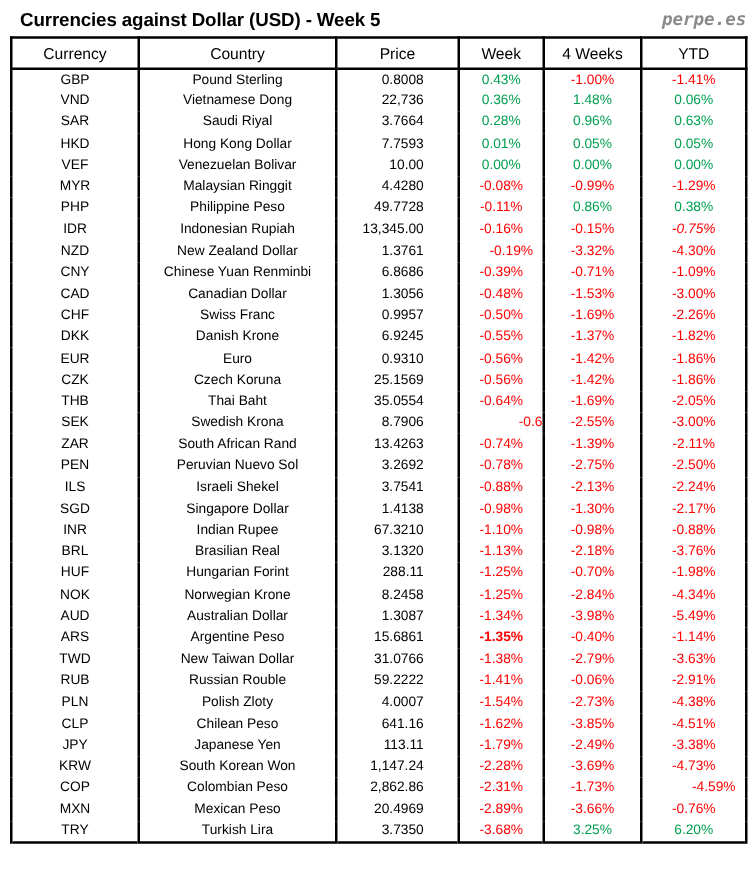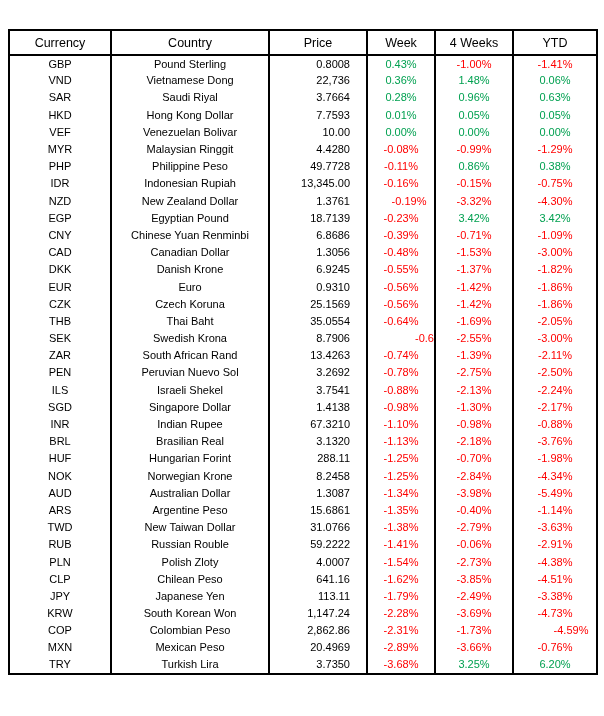--- a/index.html
+++ b/index.html
@@ -70,27 +70,31 @@
     border-right: 2px solid #000000;
     padding: 0;
     font-size: 11px;
     line-height: 1;
     color: #000000;
     white-space: nowrap;
     overflow: hidden;
   }
   tbody tr { height: 17.2px; }
   td.col0, td.col1, td.col3, td.col4, td.col5 { text-align: center; }
-  td.col2 { text-align: right; padding-right: 16px; }
+  td.col2 { text-align: right; padding-right: 27px; }
 </style>
 </head>
 <body>
 
 <div class="page">
 
+  <div class="report-header">
+    <div class="report-title">Currencies against Dollar (USD) - Week 5</div>
+    <div class="brand">perpe.es</div>
+  </div>
 
   <table class="tbl">
     <colgroup>
       <col class="c0">
         <col class="c1">
         <col class="c2">
       <col class="c3">
         <col class="c4">
         <col class="c5">
     </colgroup>
@@ -160,55 +164,55 @@
           <td class="col3" style="color: rgb(255, 0, 0);">-0.11%</td>
           <td class="col4" style="color: rgb(0, 160, 80);">0.86%</td>
           <td class="col5" style="color: rgb(0, 160, 80);">0.38%</td>
         </tr>
         <tr>
           <td class="col0">IDR</td>
           <td class="col1">Indonesian Rupiah</td>
           <td class="col2">13,345.00</td>
           <td class="col3" style="color: rgb(255, 0, 0);">-0.16%</td>
           <td class="col4" style="color: rgb(255, 0, 0);">-0.15%</td>
-          <td class="col5" style="color: rgb(255, 0, 0);">-0.75%</td>
+          <td class="col5" style="color: rgb(255, 0, 0); font-style: italic;">-0.75%</td>
         </tr>
         <tr>
           <td class="col0">NZD</td>
           <td class="col1">New Zealand Dollar</td>
           <td class="col2">1.3761</td>
           <td class="col3" style="color: rgb(255, 0, 0); padding-left: 16px;">-0.19%</td>
           <td class="col4" style="color: rgb(255, 0, 0);">-3.32%</td>
           <td class="col5" style="color: rgb(255, 0, 0);">-4.30%</td>
         </tr>
         <tr>
-          <td class="col0">EGP</td>
-          <td class="col1">Egyptian Pound</td>
-          <td class="col2">18.7139</td>
-          <td class="col3" style="color: rgb(255, 0, 0);">-0.23%</td>
-          <td class="col4" style="color: rgb(0, 160, 80);">3.42%</td>
-          <td class="col5" style="color: rgb(0, 160, 80);">3.42%</td>
-        </tr>
-        <tr>
           <td class="col0">CNY</td>
           <td class="col1">Chinese Yuan Renminbi</td>
           <td class="col2">6.8686</td>
           <td class="col3" style="color: rgb(255, 0, 0);">-0.39%</td>
           <td class="col4" style="color: rgb(255, 0, 0);">-0.71%</td>
           <td class="col5" style="color: rgb(255, 0, 0);">-1.09%</td>
         </tr>
         <tr>
           <td class="col0">CAD</td>
           <td class="col1">Canadian Dollar</td>
           <td class="col2">1.3056</td>
           <td class="col3" style="color: rgb(255, 0, 0);">-0.48%</td>
           <td class="col4" style="color: rgb(255, 0, 0);">-1.53%</td>
           <td class="col5" style="color: rgb(255, 0, 0);">-3.00%</td>
         </tr>
         <tr>
+          <td class="col0">CHF</td>
+          <td class="col1">Swiss Franc</td>
+          <td class="col2">0.9957</td>
+          <td class="col3" style="color: rgb(255, 0, 0);">-0.50%</td>
+          <td class="col4" style="color: rgb(255, 0, 0);">-1.69%</td>
+          <td class="col5" style="color: rgb(255, 0, 0);">-2.26%</td>
+        </tr>
+        <tr>
           <td class="col0">DKK</td>
           <td class="col1">Danish Krone</td>
           <td class="col2">6.9245</td>
           <td class="col3" style="color: rgb(255, 0, 0);">-0.55%</td>
           <td class="col4" style="color: rgb(255, 0, 0);">-1.37%</td>
           <td class="col5" style="color: rgb(255, 0, 0);">-1.82%</td>
         </tr>
         <tr>
           <td class="col0">EUR</td>
           <td class="col1">Euro</td>
@@ -310,21 +314,21 @@
           <td class="col1">Australian Dollar</td>
           <td class="col2">1.3087</td>
           <td class="col3" style="color: rgb(255, 0, 0);">-1.34%</td>
           <td class="col4" style="color: rgb(255, 0, 0);">-3.98%</td>
           <td class="col5" style="color: rgb(255, 0, 0);">-5.49%</td>
         </tr>
         <tr>
           <td class="col0">ARS</td>
           <td class="col1">Argentine Peso</td>
           <td class="col2">15.6861</td>
-          <td class="col3" style="color: rgb(255, 0, 0);">-1.35%</td>
+          <td class="col3" style="color: rgb(255, 0, 0); font-weight: bold;">-1.35%</td>
           <td class="col4" style="color: rgb(255, 0, 0);">-0.40%</td>
           <td class="col5" style="color: rgb(255, 0, 0);">-1.14%</td>
         </tr>
         <tr>
           <td class="col0">TWD</td>
           <td class="col1">New Taiwan Dollar</td>
           <td class="col2">31.0766</td>
           <td class="col3" style="color: rgb(255, 0, 0);">-1.38%</td>
           <td class="col4" style="color: rgb(255, 0, 0);">-2.79%</td>
           <td class="col5" style="color: rgb(255, 0, 0);">-3.63%</td>

